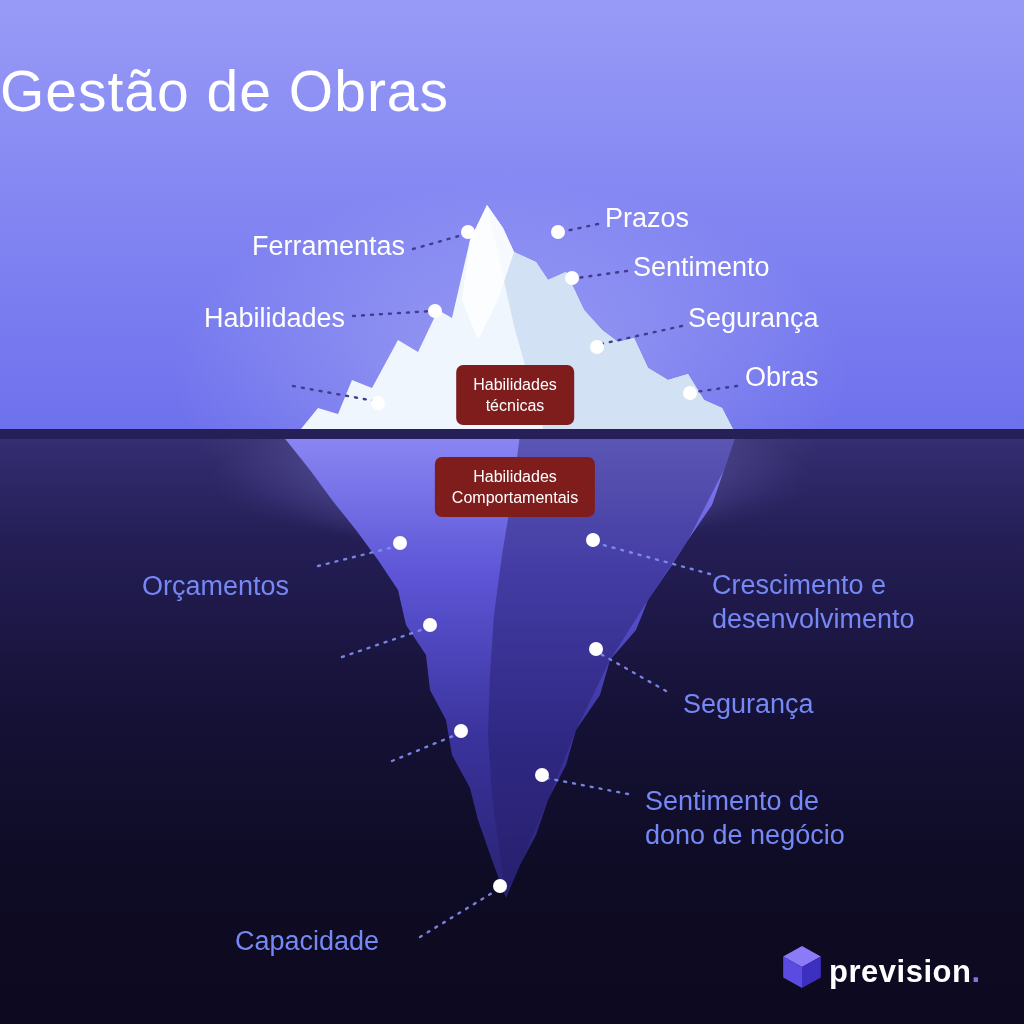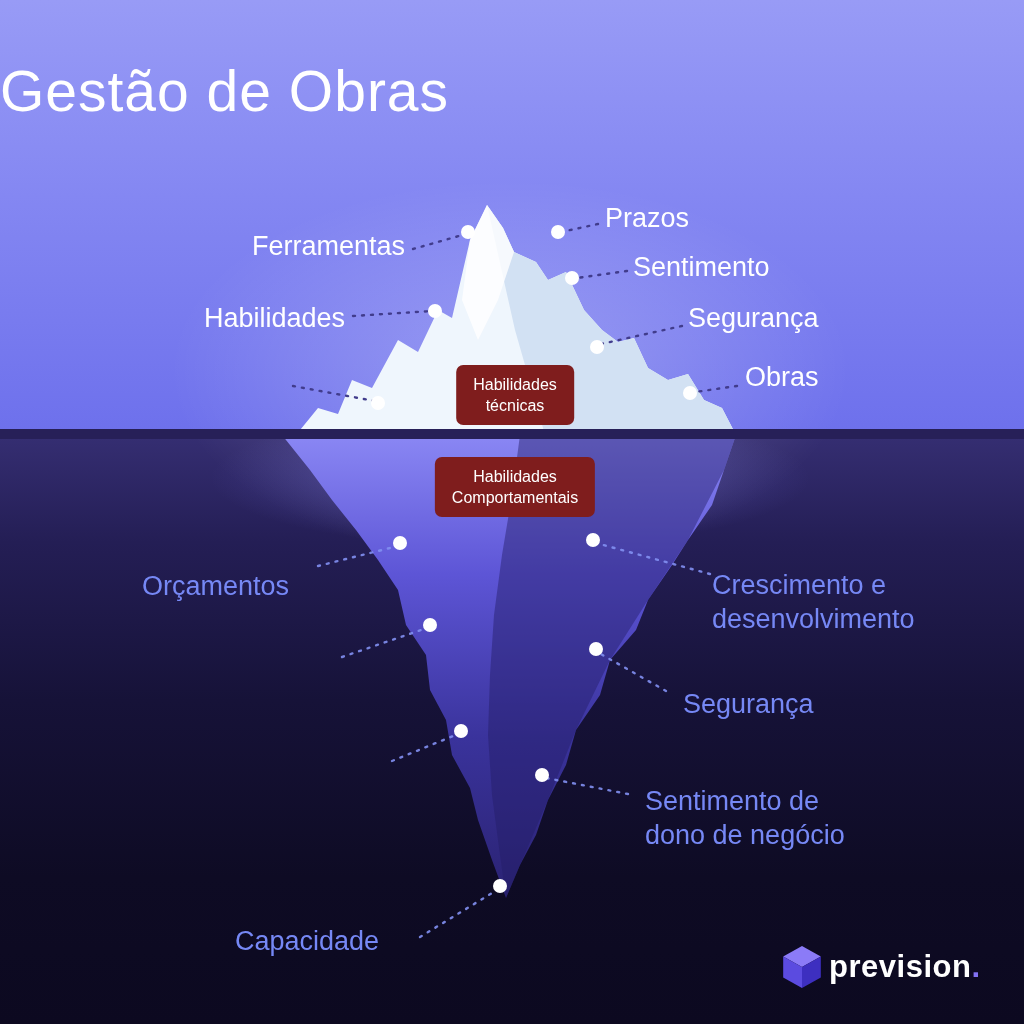--- a/index.html
+++ b/index.html
@@ -11,21 +11,21 @@
   .scene{position:absolute;top:0;left:0;}
   .title{position:absolute;top:58px;left:0;width:1024px;margin:0;
        font-size:57px;font-weight:500;color:#ffffff;letter-spacing:1px;}
   .label{position:absolute;white-space:pre-line;}
   .label.above{color:#ffffff;font-size:27px;line-height:33px;}
   .label.below{color:#7688f5;font-size:27px;line-height:34px;}
   .ta-r{text-align:right;}
   .badge{position:absolute;transform:translateX(-50%);background:#7f1d1d;color:#ffffff;
        text-align:center;white-space:pre-line;border-radius:7px;padding:9px 17px;
        font-size:16px;line-height:21px;font-weight:500;}
-  .logo{position:absolute;right:44px;bottom:34px;display:flex;align-items:center;gap:6px;}
+  .logo{position:absolute;right:44px;bottom:34px;display:flex;align-items:flex-end;gap:6px;}
   .logo-text{color:#ffffff;font-size:31px;font-weight:600;letter-spacing:.5px;}
   .logo-dot{color:#8272f3;font-size:31px;font-weight:700;}
 </style>
 </head>
 <body>
 
 <div class="canvas">
 
   <div class="sky"></div>
   <div class="water"></div>

